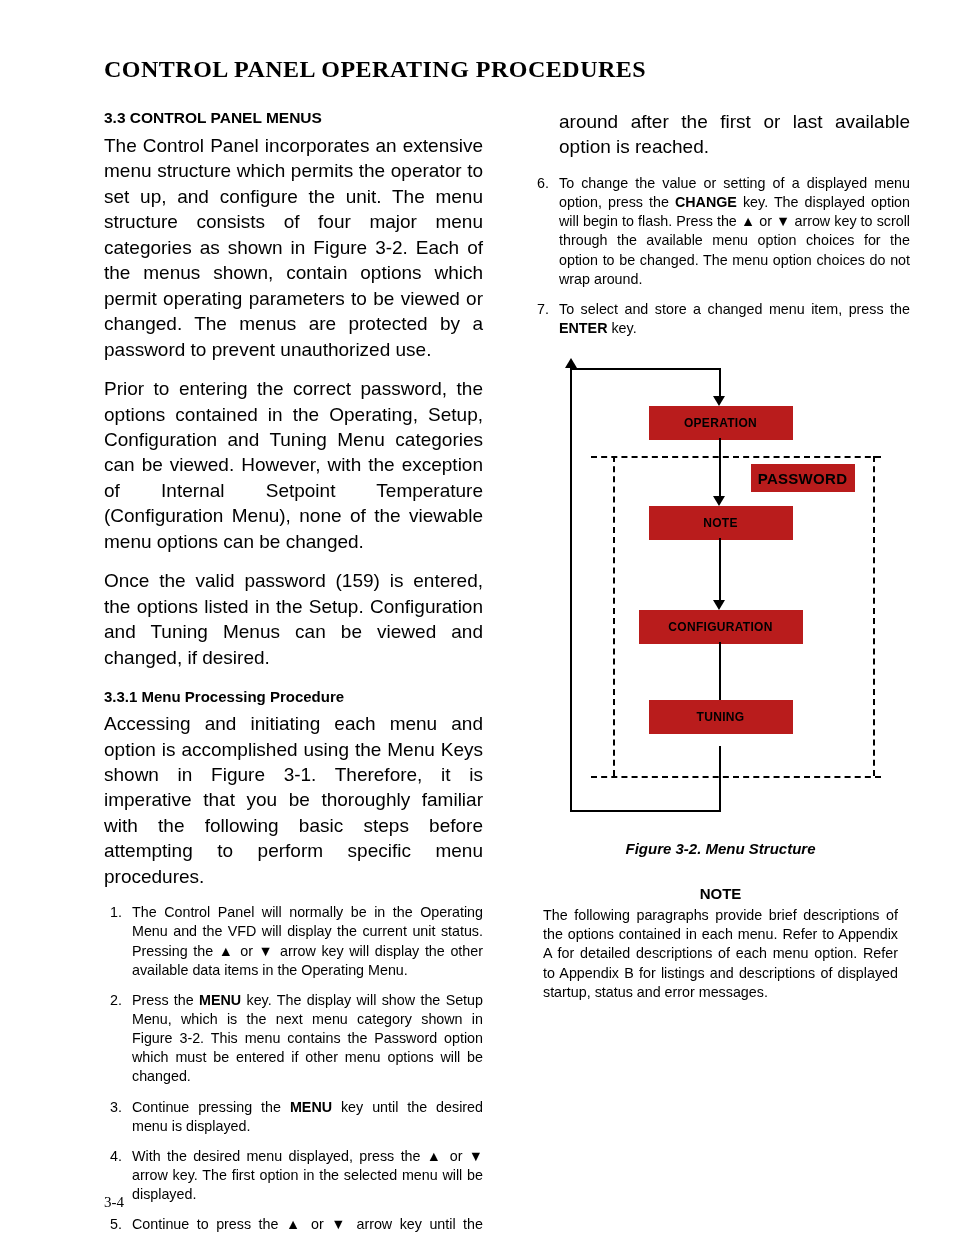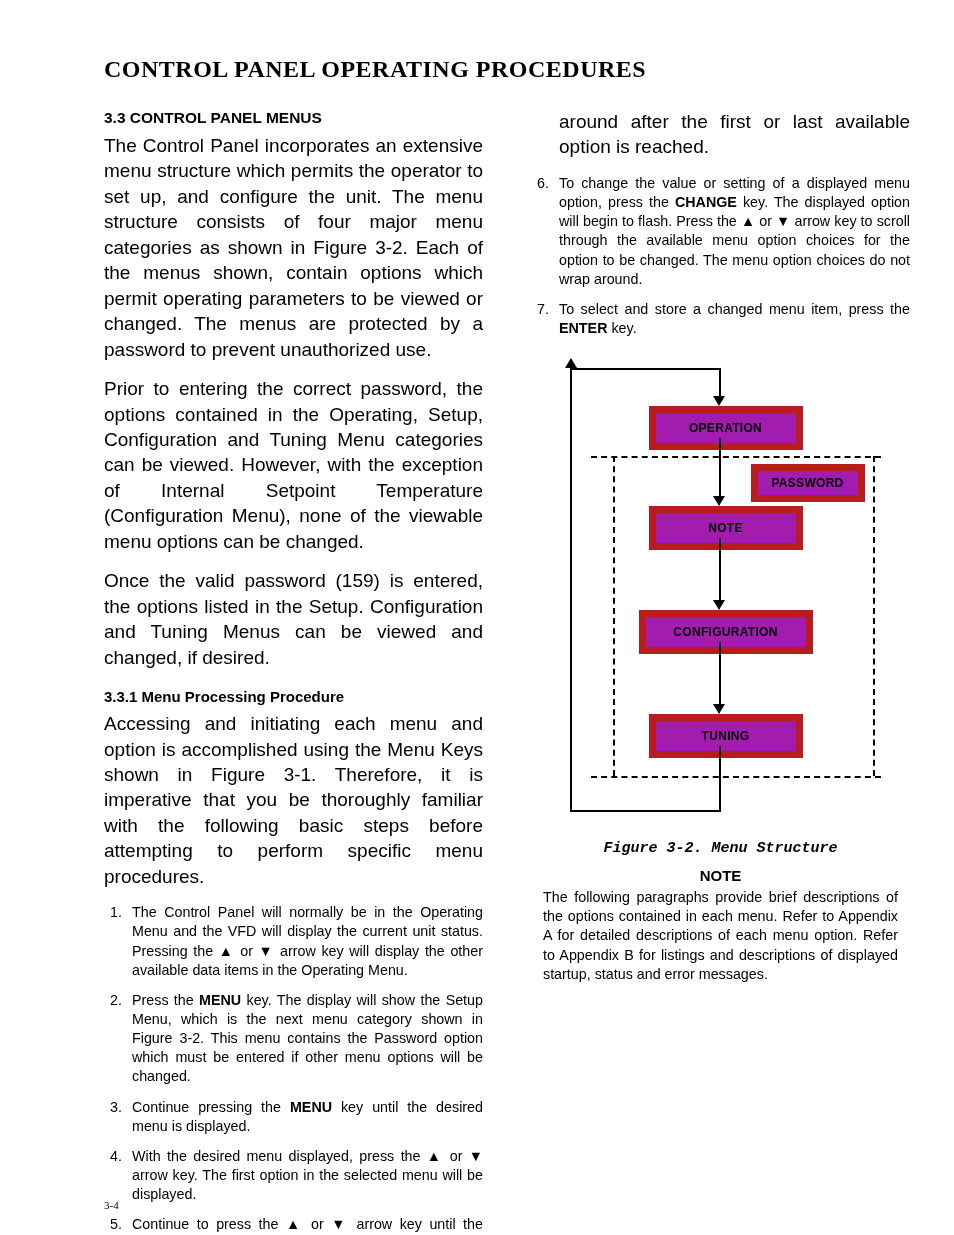--- a/index.html
+++ b/index.html
@@ -56,53 +56,52 @@
   ol li {
     text-align: justify;
     margin-bottom: 11px;
     padding-left: 6px;
   }
   .fig-caption {
     text-align: center;
     font-style: italic;
     font-weight: bold;
     font-size: 15px;
-    margin: 18px 0 10px 0;
-    font-family: Liberation Mono, monospace;
+    margin: 18px 0 28px 0;
   }
   .note-head {
     text-align: center;
     font-weight: bold;
     font-size: 15px;
     margin: 0 0 4px 0;
   }
   .note-body {
     font-size: 14.3px;
     line-height: 1.34;
     text-align: justify;
     padding: 0 12px;
   }
   .page-num {
     position: absolute;
     bottom: 24px;
     left: 104px;
     font-family: "Times New Roman", Times, serif;
-    font-size: 11px;
+    font-size: 15px;
   }
   
   .diagram {
     position: relative;
     width: 340px;
     height: 470px;
     margin: 14px auto 0 auto;
   }
   .dbox {
     position: absolute;
-    border: 7px solid #b91c1c;
-    background: #a21caf;
+    border: 2px solid #b91c1c;
+    background: #b91c1c;
     font-size: 12px;
     font-weight: bold;
     text-align: center;
     display: flex;
     align-items: center;
     justify-content: center;
     letter-spacing: 0.3px;
   }
   .arrow-head-down {
     position: absolute;
@@ -184,33 +183,33 @@
         <div class="vline" style="left:168px; top:16px; height:28px;"></div>
         <div class="arrow-head-down" style="left:162px; top:44px;"></div>
 
         <div class="dbox" style="left:98px; top:54px; width:140px; height:30px;">OPERATION</div>
 
         <div class="vline" style="left:168px; top:86px; height:58px;"></div>
         <div class="arrow-head-down" style="left:162px; top:144px;"></div>
 
         <div class="dash-h" style="left:40px; top:104px; width:290px;"></div>
 
-        <div class="dbox" style="left:200px; top:112px; width:100px; height:24px; font-size:12px;">PASSWORD</div>
+        <div class="dbox" style="left:200px; top:112px; width:100px; height:24px; font-size:15px;">PASSWORD</div>
 
         <div class="dbox" style="left:98px; top:154px; width:140px; height:30px;">NOTE</div>
 
         <div class="vline" style="left:168px; top:186px; height:62px;"></div>
         <div class="arrow-head-down" style="left:162px; top:248px;"></div>
 
         <div class="dbox" style="left:88px; top:258px; width:160px; height:30px;">CONFIGURATION</div>
 
         <div class="vline" style="left:168px; top:290px; height:62px;"></div>
         <div class="arrow-head-down" style="left:162px; top:352px;"></div>
 
-        <div class="dbox" style="left:98px; top:362px; width:140px; height:30px;">TUNING</div>
+        <div class="dbox" style="left:98px; top:348px; width:140px; height:30px;">TUNING</div>
 
         <div class="dash-v" style="left:62px; top:104px; height:320px;"></div>
 
         <div class="dash-v" style="left:322px; top:104px; height:320px;"></div>
 
         <div class="dash-h" style="left:40px; top:424px; width:290px;"></div>
 
         <div class="vline" style="left:168px; top:394px; height:66px;"></div>
         <div class="hline" style="left:19px; top:458px; width:151px;"></div>
       </div>

